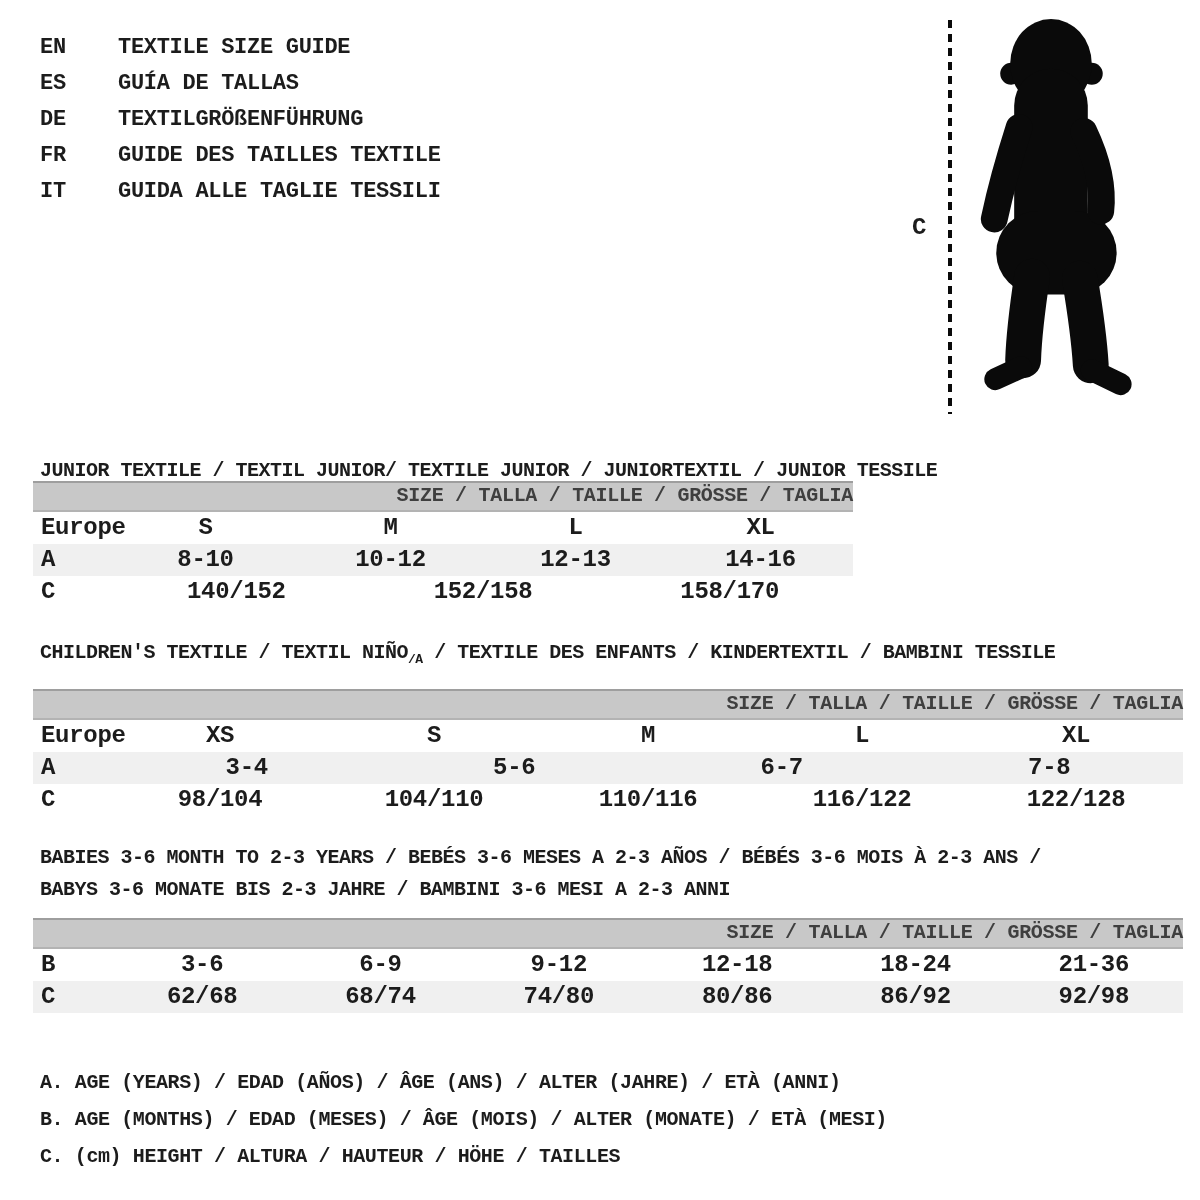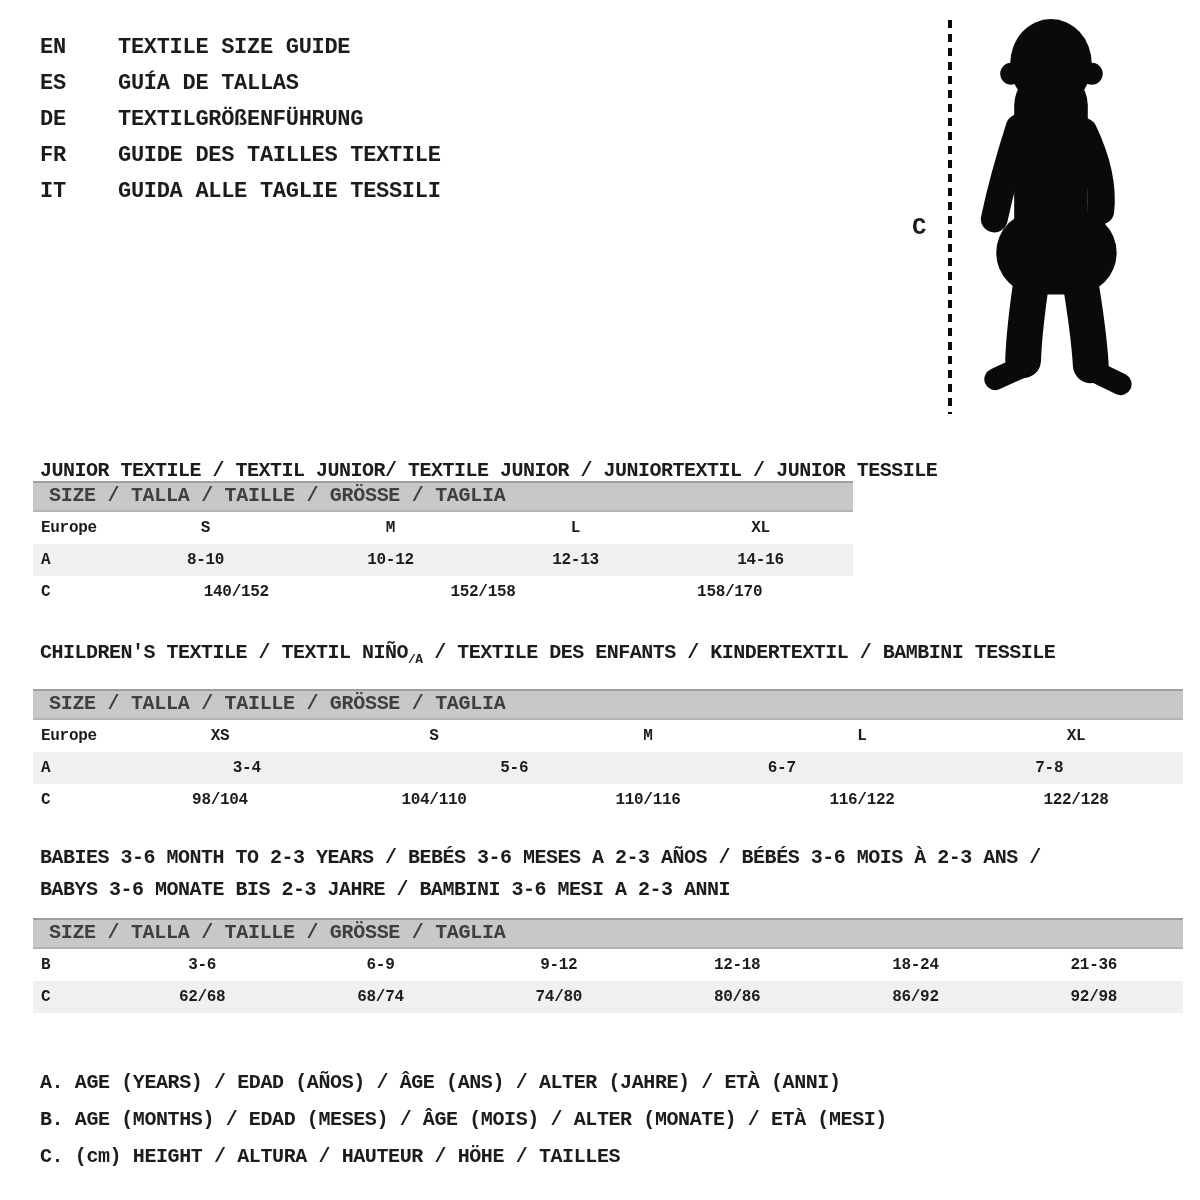--- a/index.html
+++ b/index.html
@@ -32,23 +32,23 @@
   .t3{top:842px; line-height:32px;}
   .sub{font-size:13px; vertical-align:sub;}
   
   .table{position:absolute; left:33px;}
   .junior{top:481px; width:820px;}
   .children{top:689px; width:1150px;}
   .babies{top:918px; width:1150px;}
   .size-bar{
     height:31px; line-height:26px; padding-left:16px; font-size:20px;
     background:var(--bar); color:var(--bar_text);
-    border-top:2px solid var(--bar_border); border-bottom:2px solid #b3b3b3;
+    border-top:2px solid var(--bar_border); border-bottom:2px solid #b3b3b3;text-align:right;
   }
-  .trow{display:flex; height:32px; line-height:32px; font-size:16px;}
+  .trow{display:flex; height:32px; line-height:32px; font-size:24px;}
   .trow.alt{background:var(--alt);}
   .tlabel{width:80px; padding-left:8px;}
   .tcell{flex:1; text-align:center;}
   
   .legend{position:absolute; left:40px; top:1064px; line-height:37px; font-size:20px; letter-spacing:-0.4px;}
 </style>
 </head>
 <body>
 
 <div class="page">

